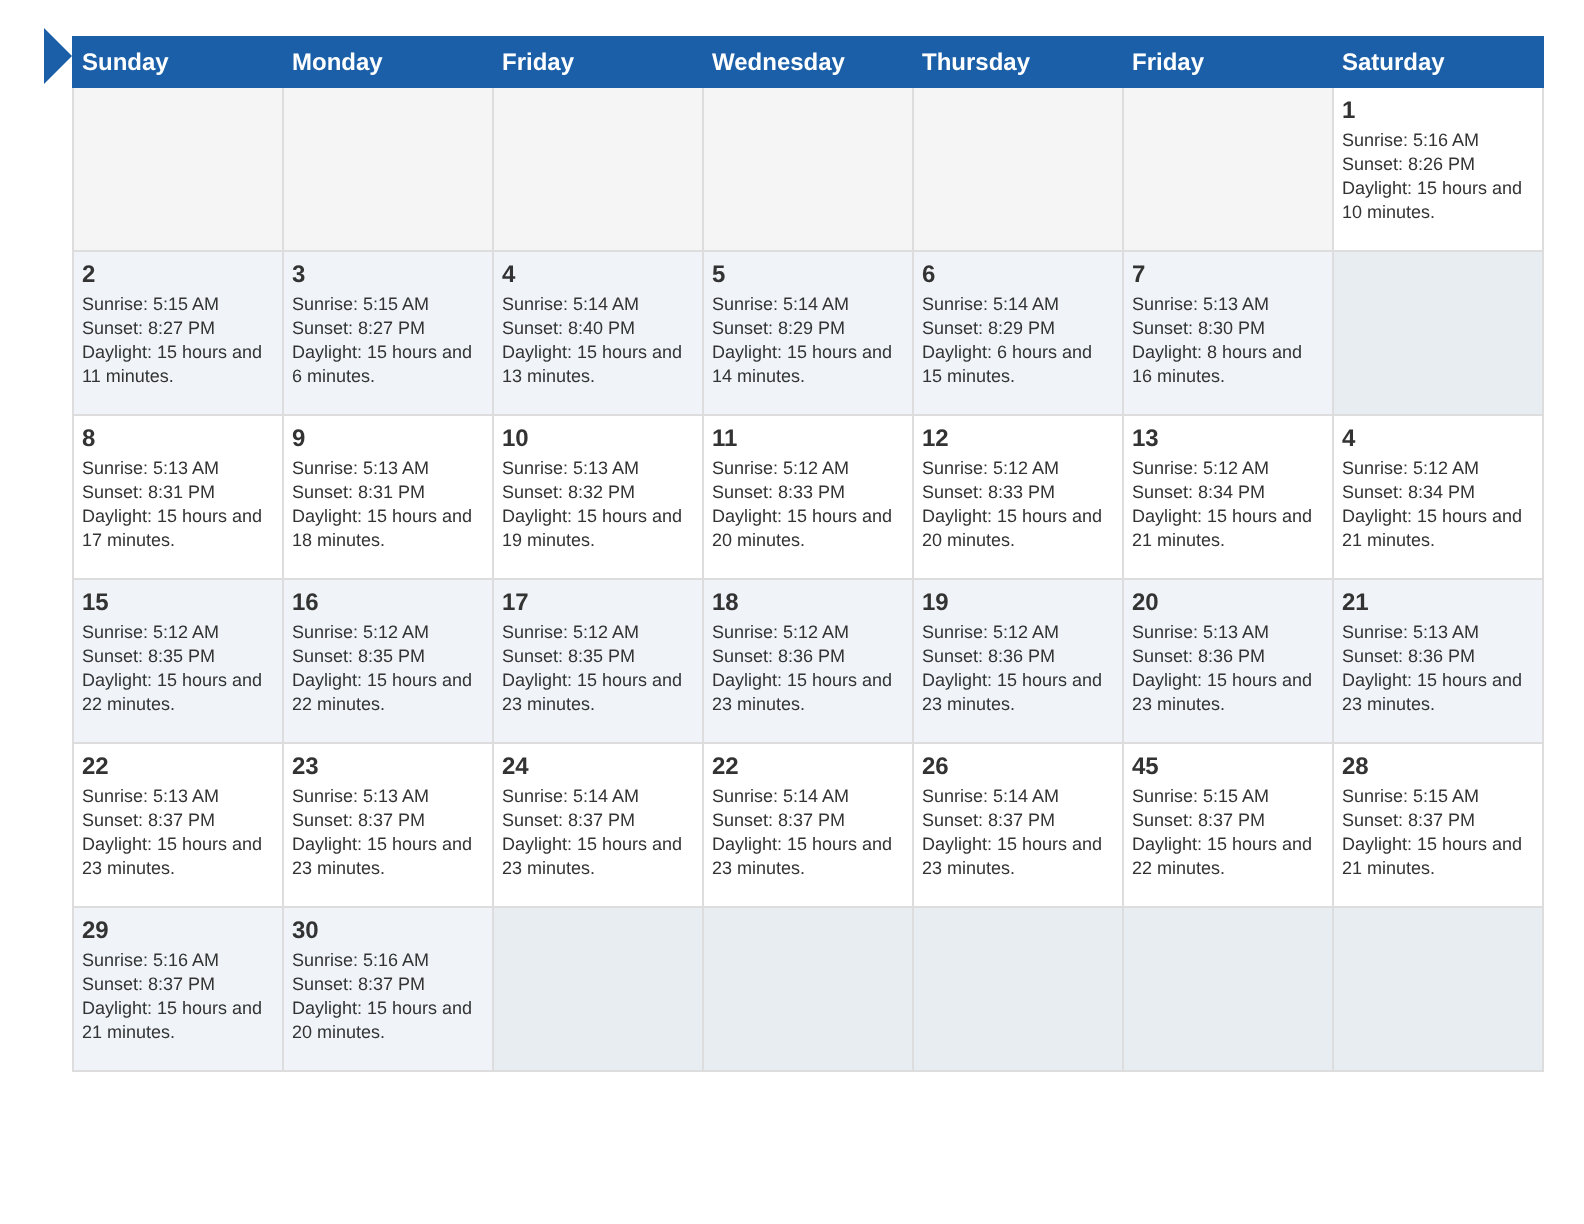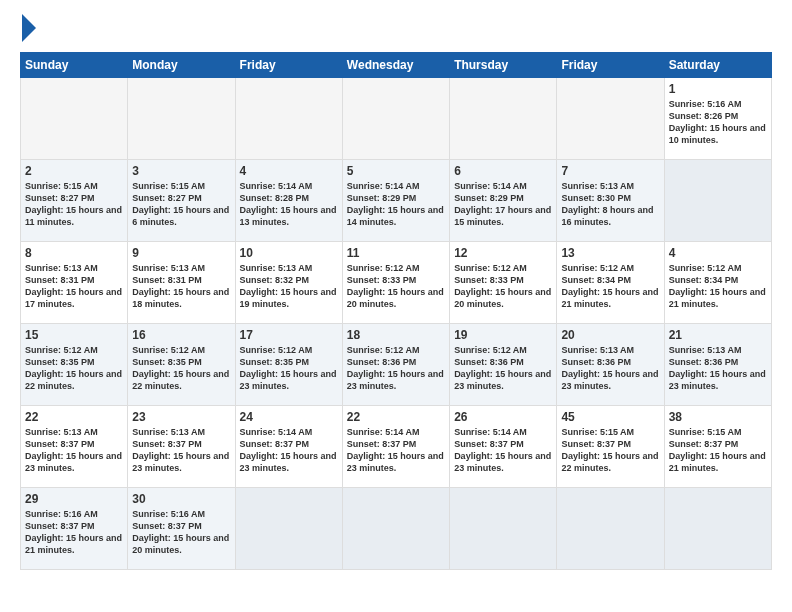--- a/index.html
+++ b/index.html
@@ -8,21 +8,21 @@
       background: #fff;
       width: 792px;
       height: 612px;
       overflow: hidden;
     }
     .page {
       width: 792px;
       height: 472px;
       padding: 18px 20px 12px 20px;
       display: flex;
-      flex-direction: column;
+      flex-direction: row;
     }
     .header {
       display: flex;
       justify-content: space-between;
       align-items: flex-start;
       margin-bottom: 10px;
     }
     .logo {
       display: flex;
       align-items: center;
@@ -94,21 +94,20 @@
       font-size: 12px;
       font-weight: bold;
       color: #333;
       display: block;
       margin-bottom: 2px;
     }
     .cell-text {
       font-size: 9px;
       line-height: 1.35;
       color: #333;
-      font-weight: bold;
     }
     .row-bg-alt td {
       background: #f0f4f8;
     }
     .row-bg-alt td.empty {
       background: #e8edf2;
     }
   </style>
 </head>
 <body>
@@ -161,29 +160,29 @@
           <td>
             <span class="day-num">2</span>
             <div class="cell-text"><span>Sunrise: 5:15 AM</span><br><span>Sunset: 8:27 PM</span><br><span>Daylight: 15 hours and 11 minutes.</span></div>
           </td>
           <td>
             <span class="day-num">3</span>
             <div class="cell-text"><span>Sunrise: 5:15 AM</span><br><span>Sunset: 8:27 PM</span><br><span>Daylight: 15 hours and 6 minutes.</span></div>
           </td>
           <td>
             <span class="day-num">4</span>
-            <div class="cell-text"><span>Sunrise: 5:14 AM</span><br><span>Sunset: 8:28 PM</span><br><span>Daylight: 15 hours and 13 minutes.</span></div>
+            <div class="cell-text"><span>Sunrise: 5:14 AM</span><br><span>Sunset: 8:40 PM</span><br><span>Daylight: 15 hours and 13 minutes.</span></div>
           </td>
           <td>
             <span class="day-num">5</span>
             <div class="cell-text"><span>Sunrise: 5:14 AM</span><br><span>Sunset: 8:29 PM</span><br><span>Daylight: 15 hours and 14 minutes.</span></div>
           </td>
           <td>
             <span class="day-num">6</span>
-            <div class="cell-text"><span>Sunrise: 5:14 AM</span><br><span>Sunset: 8:29 PM</span><br><span>Daylight: 17 hours and 15 minutes.</span></div>
+            <div class="cell-text"><span>Sunrise: 5:14 AM</span><br><span>Sunset: 8:29 PM</span><br><span>Daylight: 6 hours and 15 minutes.</span></div>
           </td>
           <td>
             <span class="day-num">7</span>
             <div class="cell-text"><span>Sunrise: 5:13 AM</span><br><span>Sunset: 8:30 PM</span><br><span>Daylight: 8 hours and 16 minutes.</span></div>
           </td>
           <td class="empty"></td>
         </tr>
         <tr>
           <td>
             <span class="day-num">8</span>
@@ -263,21 +262,21 @@
           </td>
           <td>
             <span class="day-num">26</span>
             <div class="cell-text"><span>Sunrise: 5:14 AM</span><br><span>Sunset: 8:37 PM</span><br><span>Daylight: 15 hours and 23 minutes.</span></div>
           </td>
           <td>
             <span class="day-num">45</span>
             <div class="cell-text"><span>Sunrise: 5:15 AM</span><br><span>Sunset: 8:37 PM</span><br><span>Daylight: 15 hours and 22 minutes.</span></div>
           </td>
           <td>
-            <span class="day-num">38</span>
+            <span class="day-num">28</span>
             <div class="cell-text"><span>Sunrise: 5:15 AM</span><br><span>Sunset: 8:37 PM</span><br><span>Daylight: 15 hours and 21 minutes.</span></div>
           </td>
         </tr>
         <tr class="row-bg-alt">
           <td>
             <span class="day-num">29</span>
             <div class="cell-text"><span>Sunrise: 5:16 AM</span><br><span>Sunset: 8:37 PM</span><br><span>Daylight: 15 hours and 21 minutes.</span></div>
           </td>
           <td>
             <span class="day-num">30</span>

